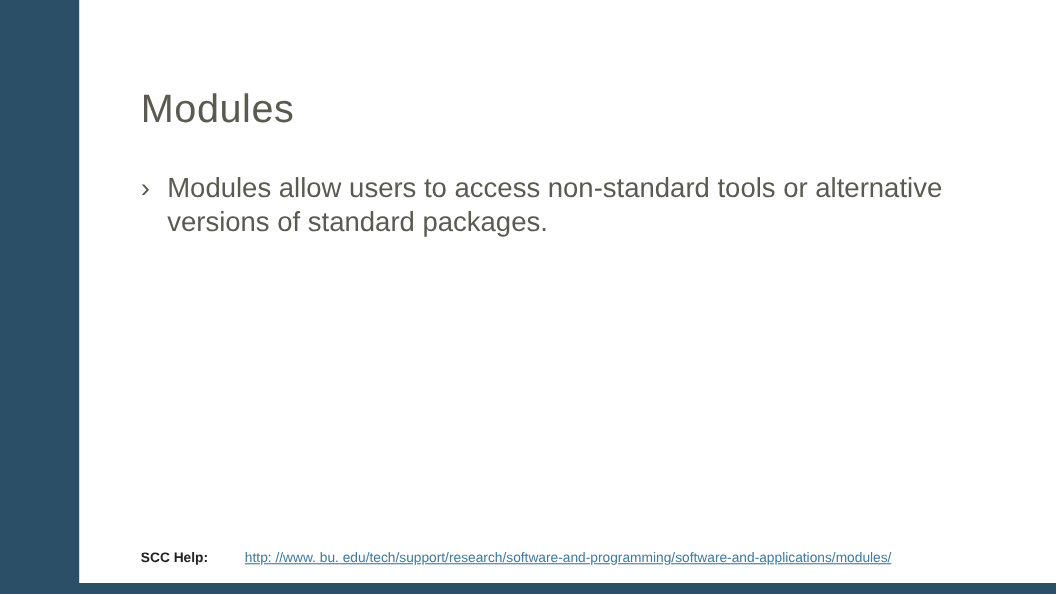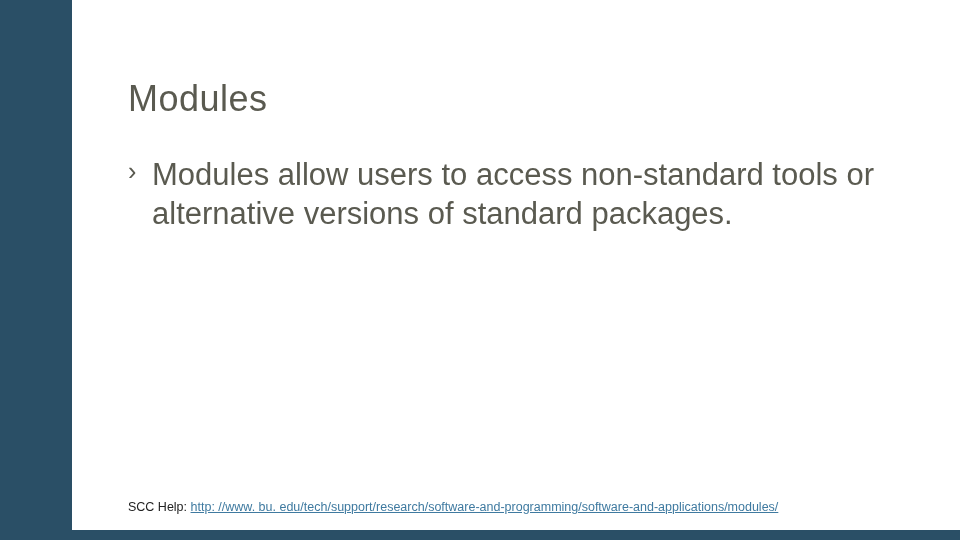--- a/index.html
+++ b/index.html
@@ -45,21 +45,21 @@
     font-weight: 400;
     margin: 0 0 36px 0;
     letter-spacing: 0.5px;
   }
   .bullets {
     margin: 0;
     padding: 0;
   }
   .bullet {
     position: relative;
-    font-size: 31px;
+    font-size: 25px;
     line-height: 1.25;
     color: #5a5a50;
     padding-left: 24px;
     margin-bottom: 34px;
   }
   .bullet::before {
     content: "›";
     position: absolute;
     left: 0;
     top: 0;
@@ -67,26 +67,27 @@
     color: #5a5a50;
   }
   .footer {
     position: absolute;
     left: 128px;
     bottom: 26px;
     font-size: 12.5px;
     color: #3a3a3a;
   }
   .footer .label {
-    font-weight: normal;
+    font-weight: bold;
     color: #222;
   }
   .footer .link {
     color: #3f7aa0;
     text-decoration: underline;
+    margin-left: 30px;
   }
 </style>
 </head>
 <body>
 
 <div class="slide">
   <div class="left-bar"></div>
   <div class="bottom-bar"></div>
 
   <div class="content">

